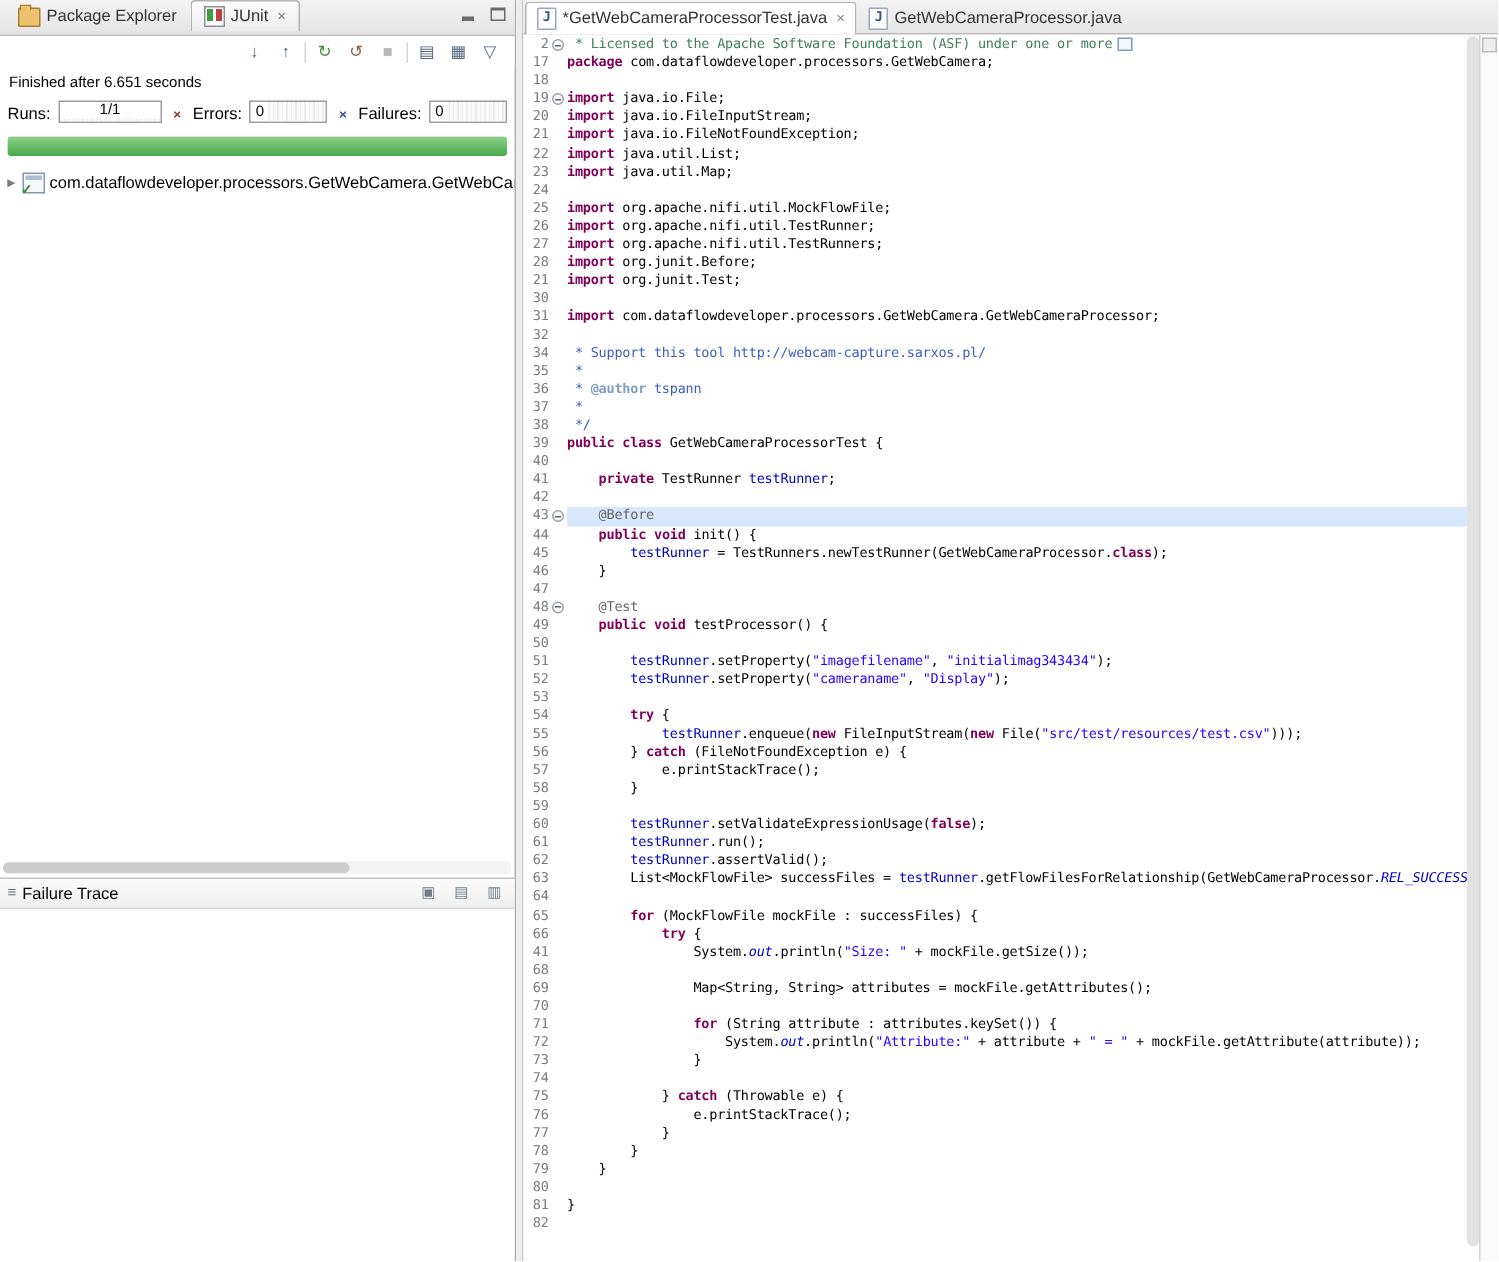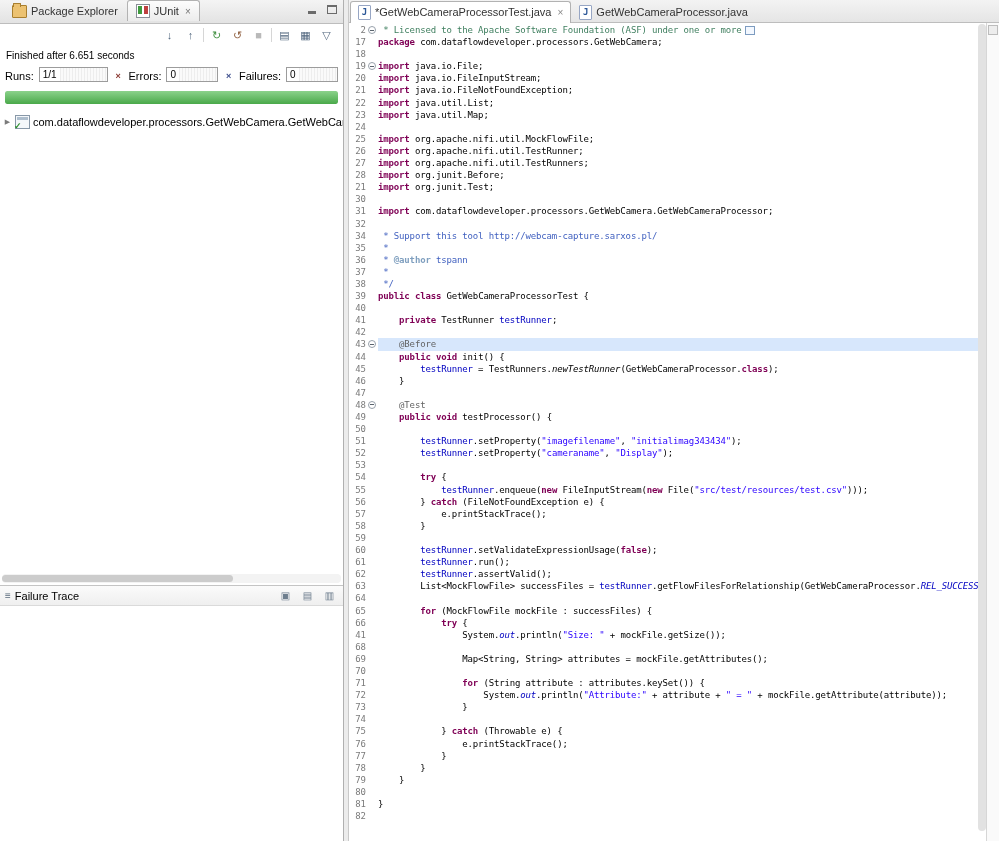--- a/index.html
+++ b/index.html
@@ -33,21 +33,21 @@
   .tool-btn.tb-rerun-fail{color:#8f5f3f;}
   .tool-btn.tb-stop{color:#b9b9b9;}
   .tool-sep{width:1px;height:14px;background:#d6d6d6;}
 
   .status{flex:none;font-size:10px;color:#000;padding:4px 6px 2px;}
   .counters{flex:none;display:flex;align-items:flex-end;gap:5px;padding:4px 5px;font-size:11px;color:#000;}
   .cbox{display:inline-flex;align-items:center;height:15px;border:1px solid #9c9c9c;background:#fff;
     box-sizing:border-box;overflow:hidden;}
   .cbox .cval{padding:0 3px;font-size:10px;}
   .cbox .stripes{flex:1;align-self:stretch;background:repeating-linear-gradient(90deg,#ededed 0 1px,#fafafa 1px 3px);}
-  .w72{width:72px;} .w54{width:54px;}
+  .w72{width:72px;flex-direction:column;} .w54{width:54px;}
   .cicon{width:11px;height:11px;font-size:9px;font-weight:bold;line-height:11px;text-align:center;}
   .cicon.err{color:#8b3a33;} .cicon.fail{color:#3a4b8b;}
 
   .progress{flex:none;height:13px;margin:5px 5px 4px;background:#e4e4e4;border-radius:2px;overflow:hidden;}
   .progress .bar{height:100%;background:linear-gradient(#8bd28b,#4aa94a);border-radius:2px;}
 
   .tree{flex:1;min-height:0;font-size:11px;padding-top:6px;overflow:hidden;}
   .tree-item{display:flex;align-items:center;gap:3px;padding:1px 0 1px 3px;white-space:nowrap;overflow:hidden;}
   .twisty{color:#7b7b7b;font-size:7px;width:9px;flex:none;text-align:center;}
   .suite-icon{width:13px;height:12px;flex:none;border:1px solid #8898a8;background:#f4f7fa;position:relative;}
@@ -92,21 +92,21 @@
   .fold-box{display:inline-block;width:8px;height:7px;border:1px solid #7d9cc0;background:#f3f8ff;
     margin-left:3px;vertical-align:middle;}
 
   .tk-keyword{color:#7f0055;font-weight:bold;}
   .tk-string{color:#2a00ff;}
   .tk-comment{color:#3f7f5f;}
   .tk-javadoc{color:#3f5fbf;}
   .tk-javadoctag{color:#7f9fbf;font-weight:bold;}
   .tk-field{color:#0000c0;}
   .tk-staticfield{color:#0000c0;font-style:italic;}
-  .tk-staticmethod{color:#000;font-style:italic;}
+  .tk-staticmethod{color:#000;}
   .tk-annotation{color:#646464;}
   .tk-plain{color:#000;}
 
   .vscroll{position:absolute;right:13px;top:1px;bottom:2px;width:8px;}
   .vscroll .vthumb{width:8px;height:99%;background:#e2e2e2;border-radius:4px;}
   .overview{width:12px;flex:none;background:#fafafa;border-left:1px solid #d6d6d6;position:relative;}
   .overview .head{position:absolute;top:2px;left:1px;width:8px;height:8px;border:1px solid #bcbcbc;background:#ededed;}
 </style>
 </head>
 <body>

